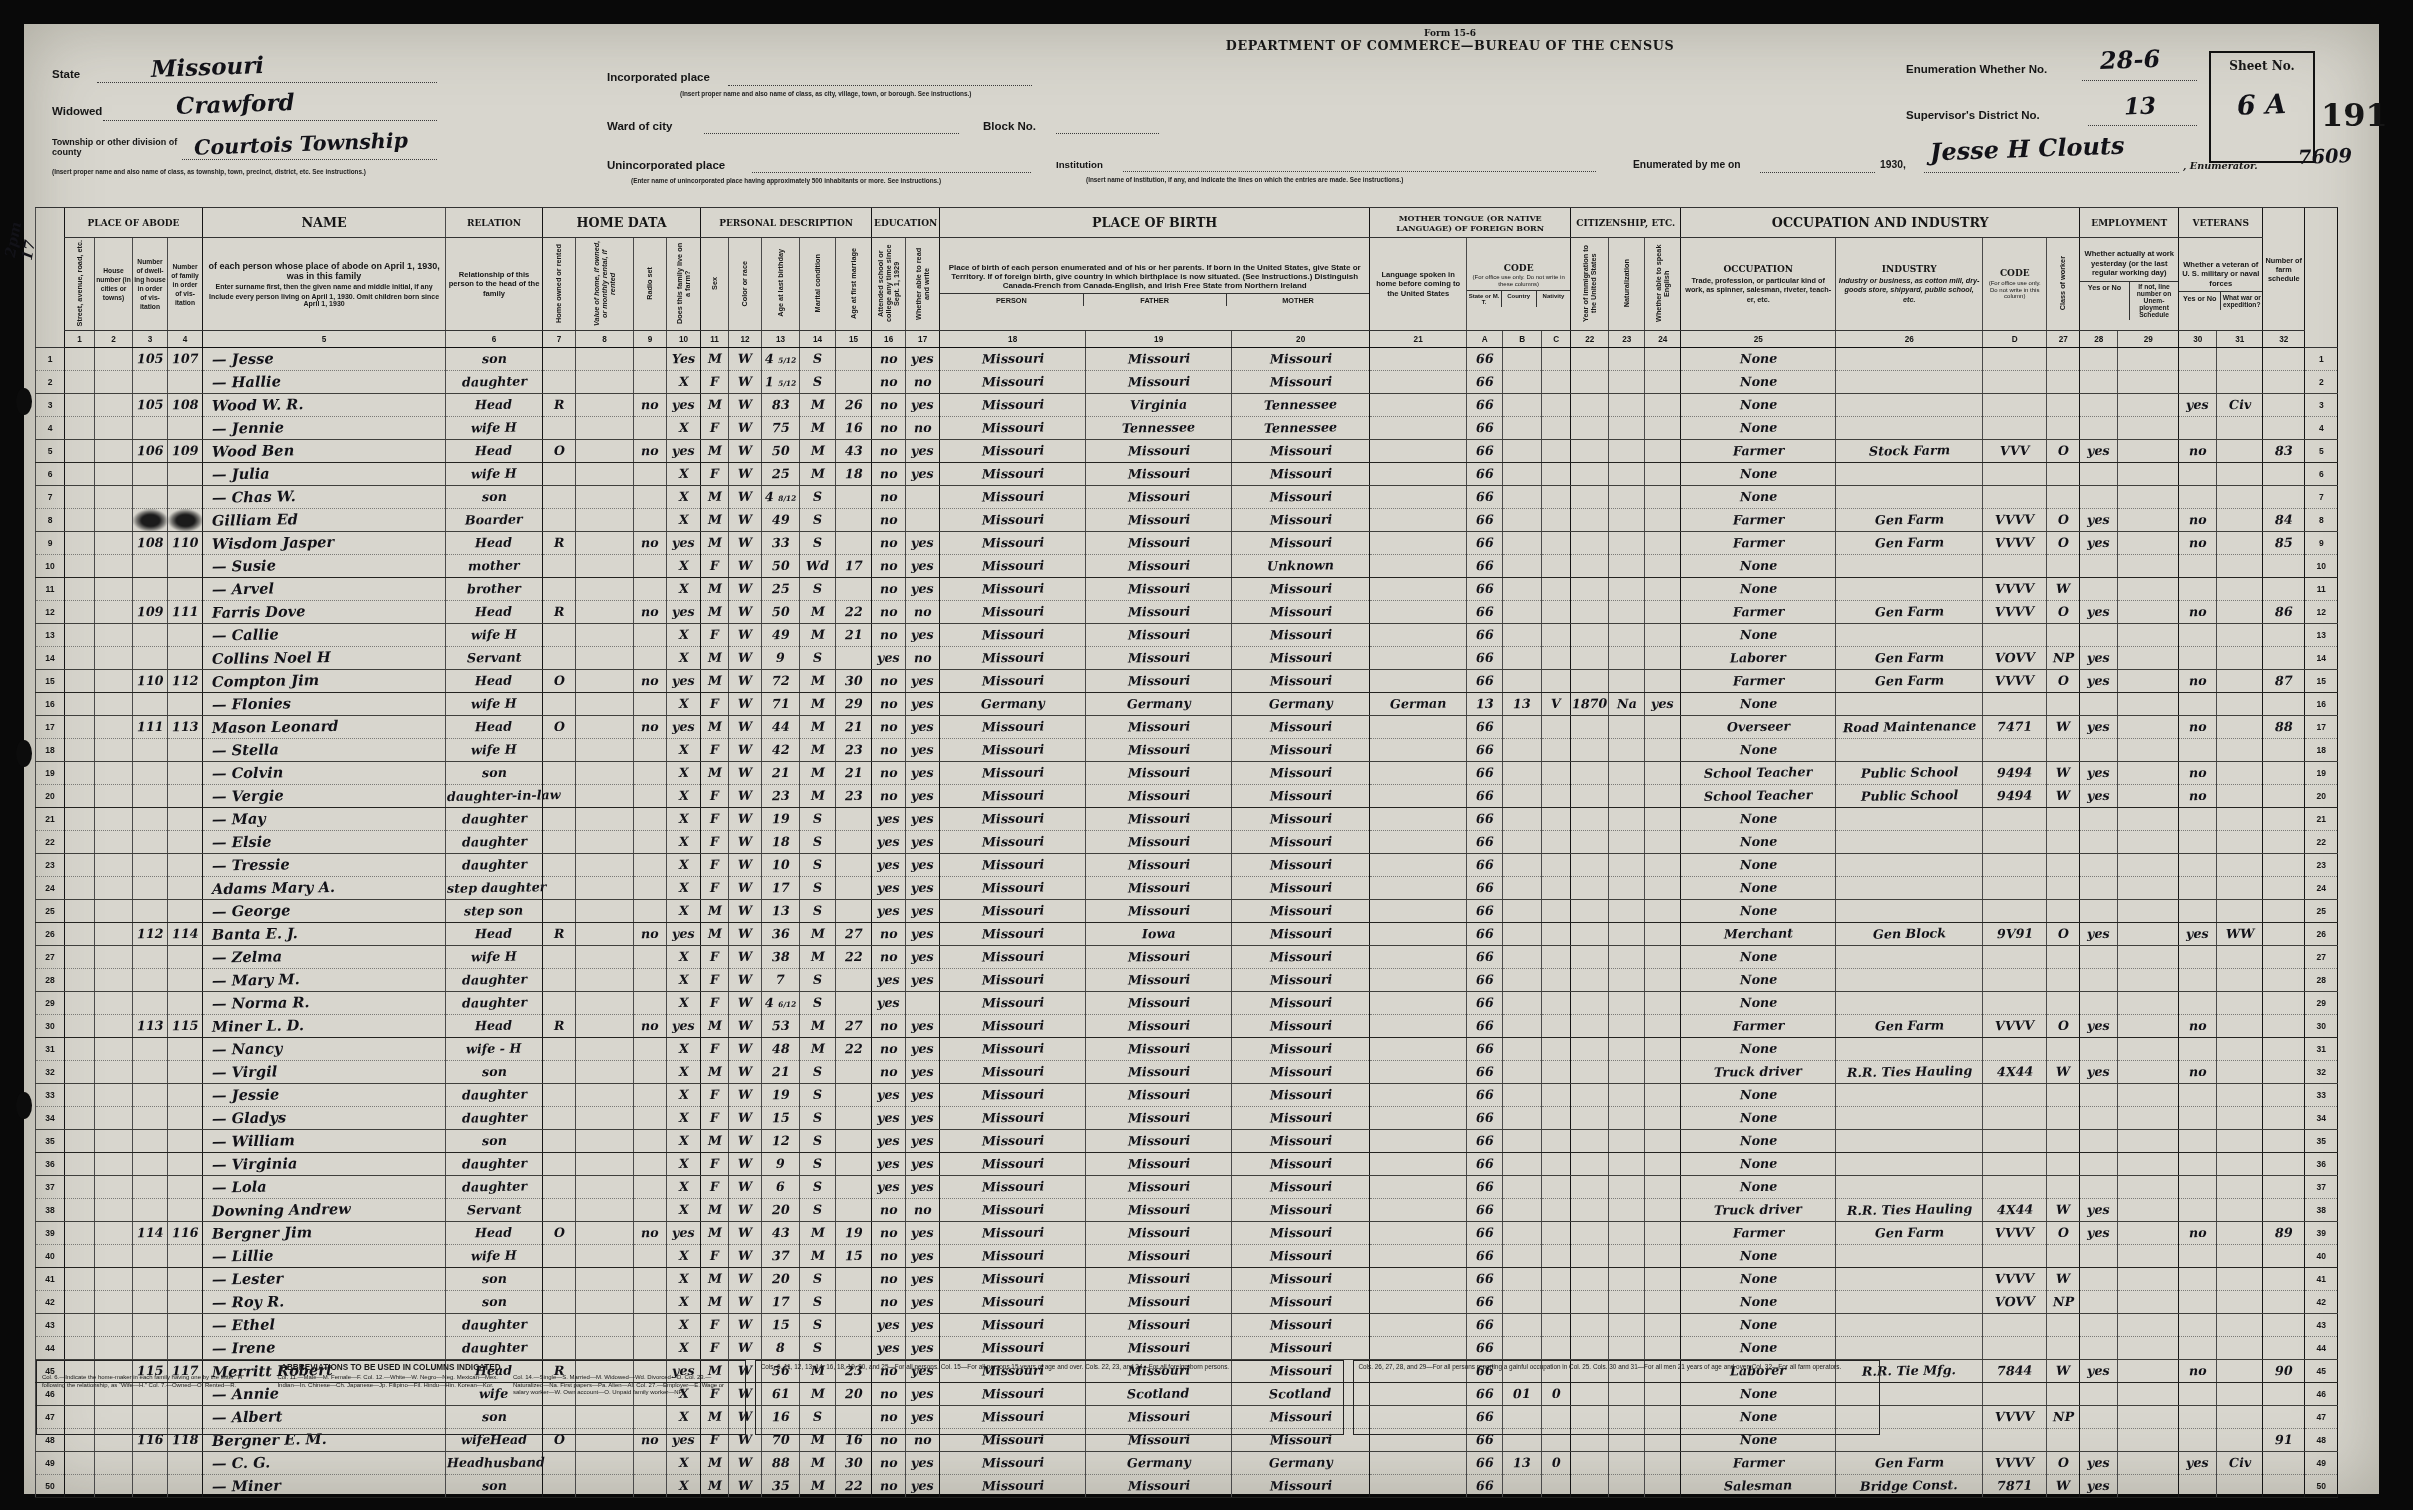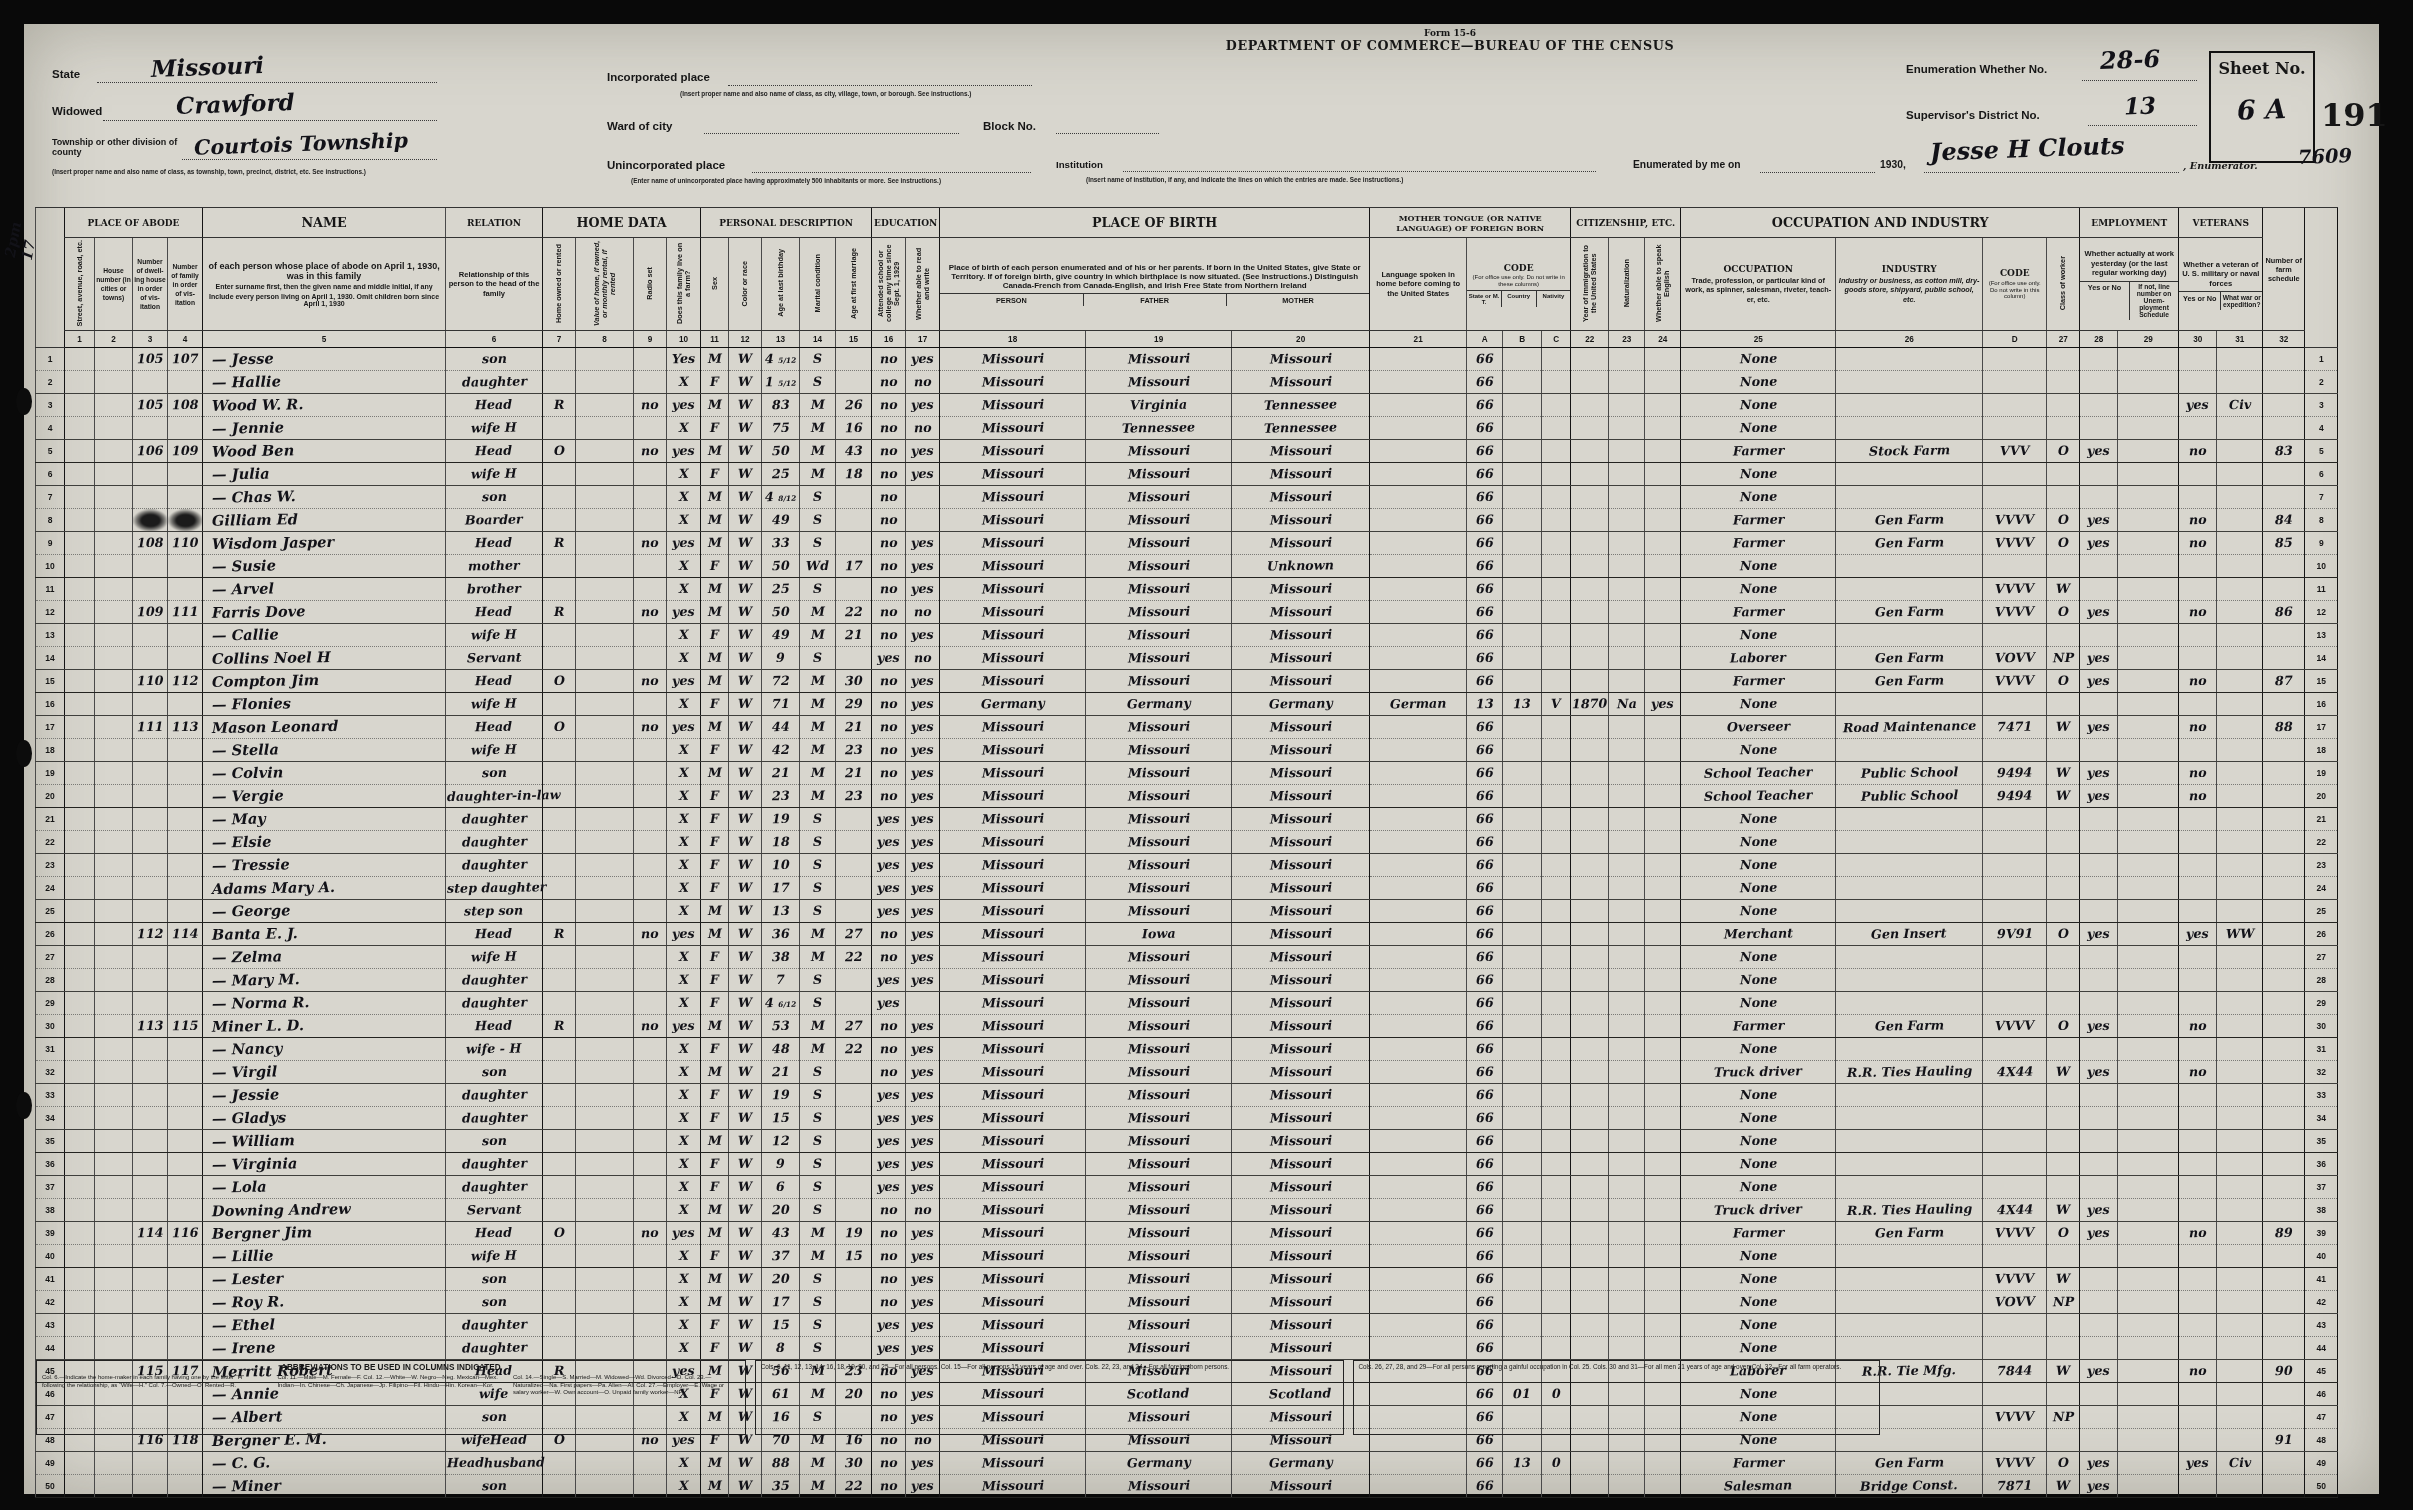--- a/index.html
+++ b/index.html
@@ -13,21 +13,21 @@
   .sublab{position:absolute;font-size:6.4px;font-weight:bold;color:#222;}
   .dotline{position:absolute;border-bottom:1.2px dotted #3a3a3a;height:0;}
   .hw{font-family:"DejaVu Serif",serif;font-style:italic;font-weight:600;color:#121218;}
   .hdr .hw{position:absolute;font-size:19.4px;transform:rotate(-2deg);}
   .cblock{position:absolute;left:1153px;width:546px;text-align:center;}
   .form-no{font-size:9px;font-weight:bold;font-family:"DejaVu Serif",serif;}
   .dept{font-size:12.7px;font-weight:bold;font-family:"DejaVu Serif",serif;letter-spacing:0.6px;}
   .census{font-size:19px;font-weight:bold;font-family:"DejaVu Serif",serif;margin-top:2.4px;}
   .sched{font-size:23px;font-weight:bold;font-family:"DejaVu Serif",serif;margin-top:3.6px;letter-spacing:1.2px;}
   .sheetbox{position:absolute;left:2185px;top:27px;width:102px;height:108px;border:2.4px solid #111;text-align:center;}
-  .sheetbox .t{font-weight:bold;font-size:16px;margin-top:6px;font-family:"DejaVu Serif",serif;}
+  .sheetbox .t{font-weight:bold;font-size:12px;margin-top:6px;font-family:"DejaVu Serif",serif;}
   .pagestamp{position:absolute;left:2297px;top:72px;font-size:32px;font-weight:bold;font-family:"DejaVu Serif",serif;}
   .marginstamp{position:absolute;left:2274px;top:121px;font-size:18px;transform:rotate(-68deg);}
   .marginnote{position:absolute;left:-20.6px;top:200px;font-size:14.6px;transform:rotate(-80deg);white-space:pre;}
   
   table{border-collapse:collapse;table-layout:fixed;position:absolute;left:11px;top:183px;
     width:2303px;background:transparent;}
   th,td{border-left:0.6px solid #4a4a4a;overflow:visible;}
   th{border-top:0.6px solid #333;border-bottom:0.6px solid #333;vertical-align:middle;text-align:center;
     padding:0.6px 1.2px;font-weight:bold;}
   table{border:1.8px solid #111;}
@@ -1327,21 +1327,21 @@
           <td><span class="hw">Iowa</span></td>
           <td><span class="hw">Missouri</span></td>
           <td class="tL"></td>
           <td><span class="hw">66</span></td>
           <td></td>
           <td></td>
           <td class="tL"></td>
           <td></td>
           <td></td>
           <td class="tL"><span class="hw">Merchant</span></td>
-          <td><span class="hw">Gen Insert</span></td>
+          <td><span class="hw">Gen Block</span></td>
           <td><span class="hw">9V91</span></td>
           <td><span class="hw">O</span></td>
           <td class="tL"><span class="hw">yes</span></td>
           <td></td>
           <td class="tL"><span class="hw">yes</span></td>
           <td><span class="hw">WW</span></td>
           <td class="tL"></td>
           <td class="ln tL">26</td>
         </tr>
         <tr>

